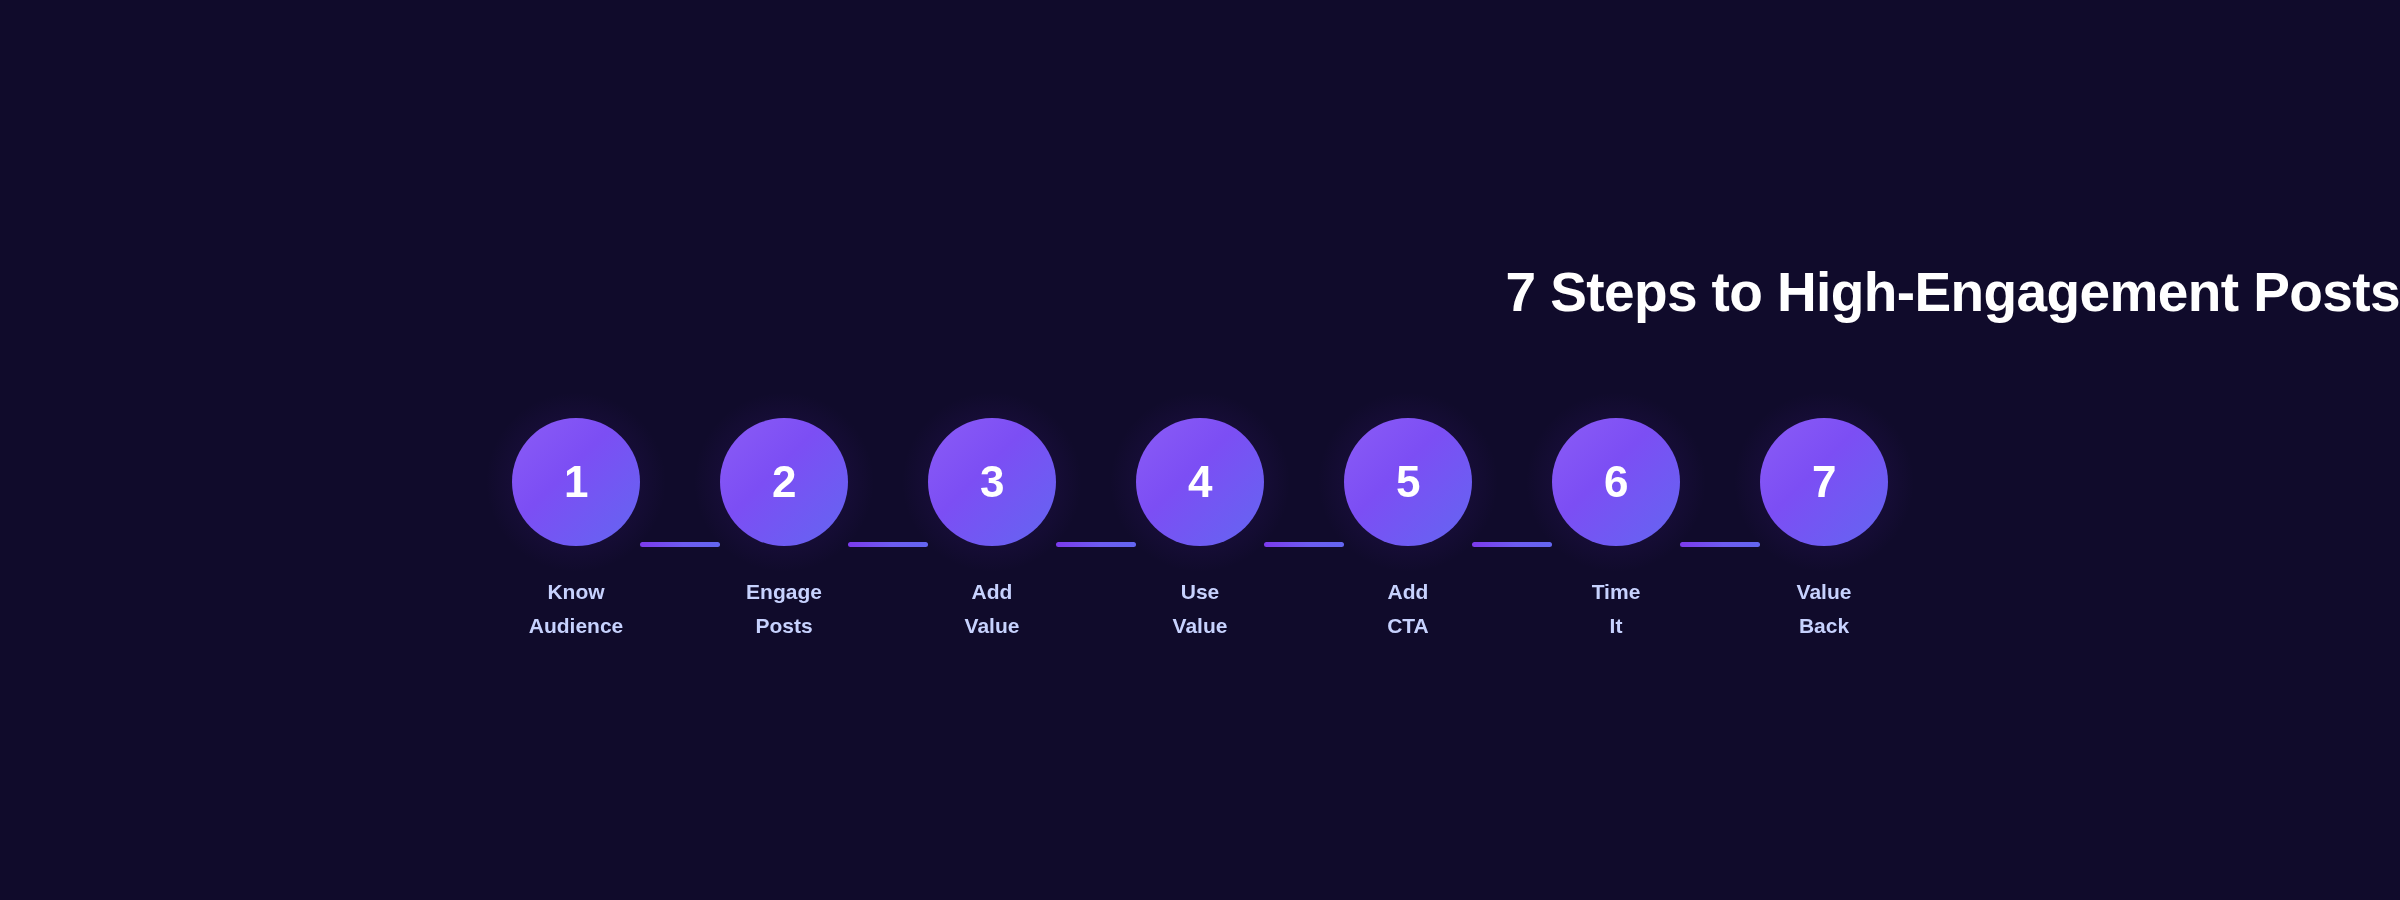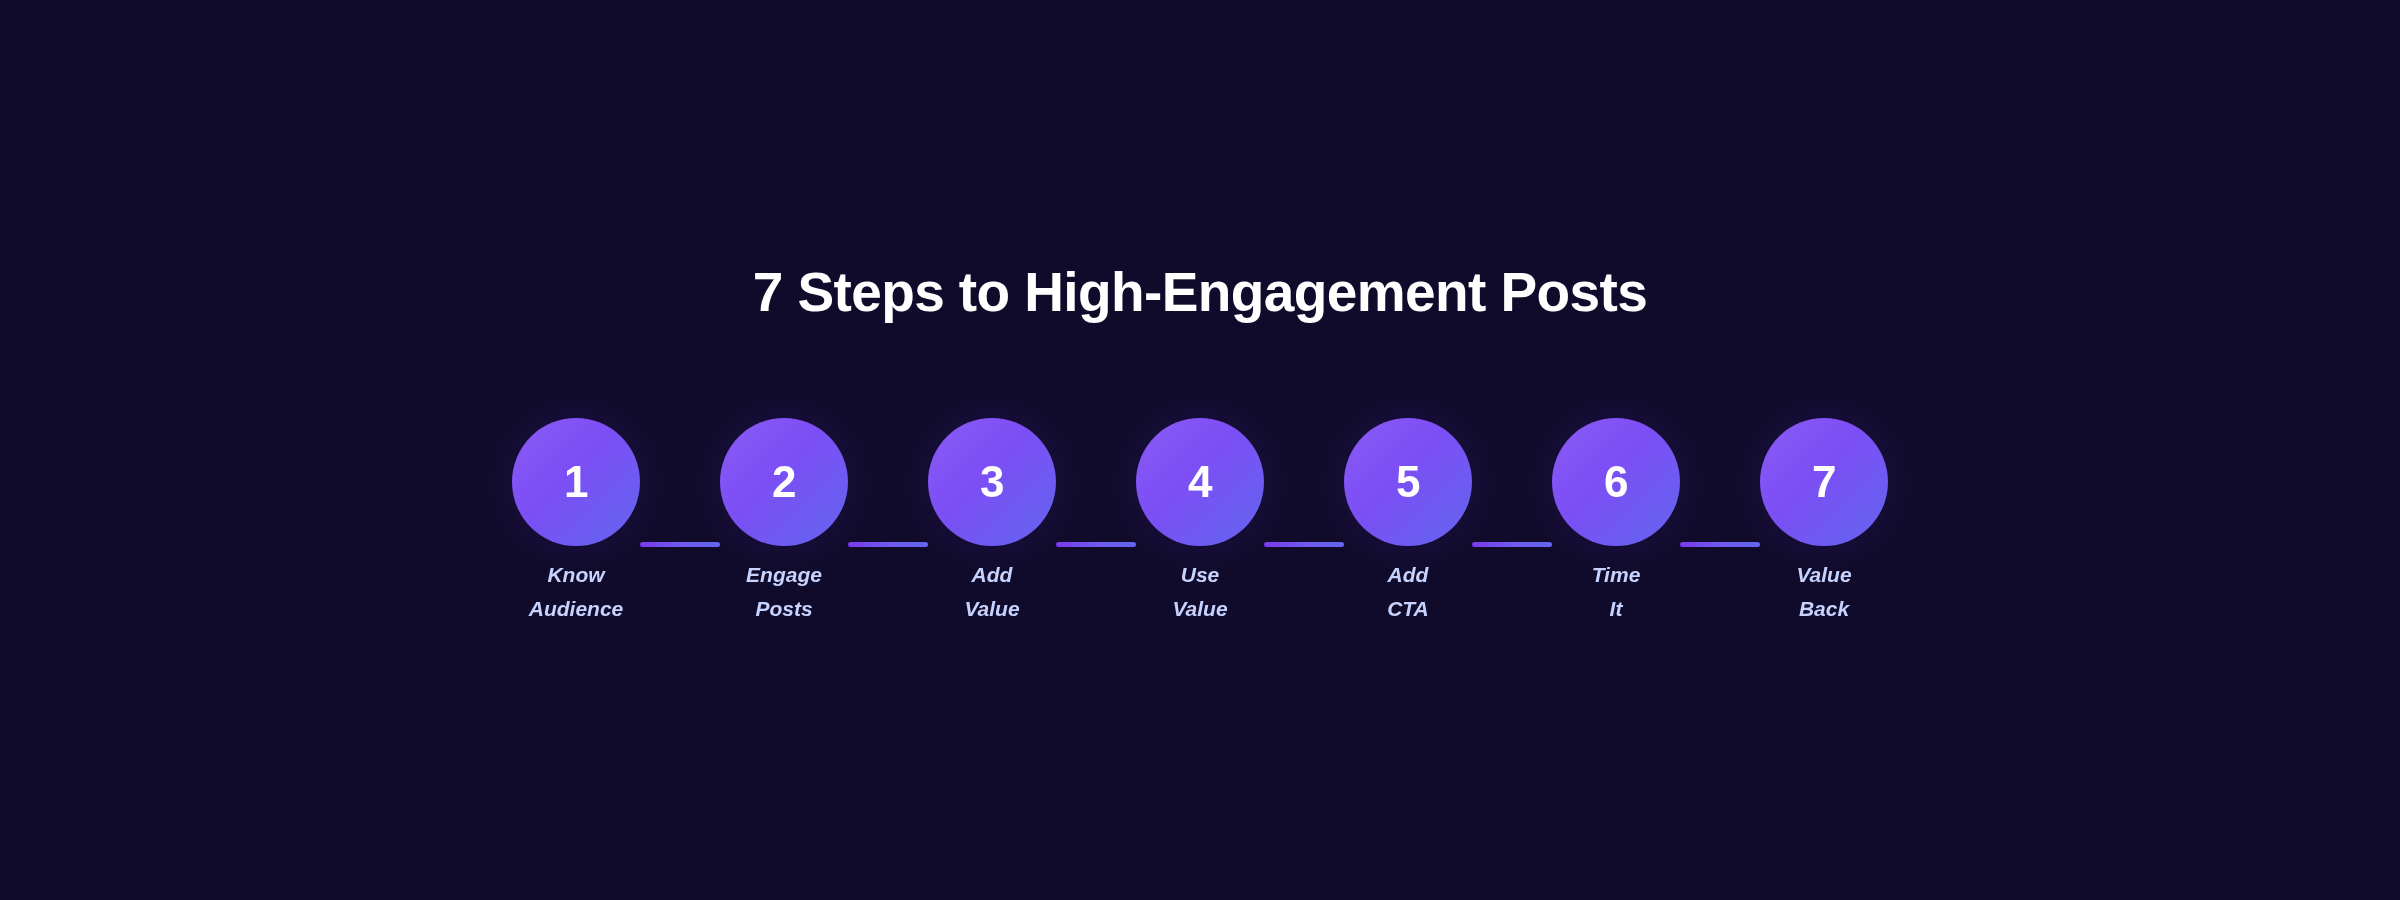--- a/index.html
+++ b/index.html
@@ -21,21 +21,21 @@
     width: 2400px;
     height: 900px;
   }
 
   
   #title {
     position: absolute;
     top: 255px;
     left: 0;
     width: 2400px;
-    text-align: center;
+    text-align: right;
     font-size: 55px;
     font-weight: bold;
     line-height: 74px;
     color: #ffffff;
     letter-spacing: -0.6px;
     white-space: nowrap;
   }
 
   
   #steps-row {
@@ -96,28 +96,27 @@
 
   .step-number {
     font-size: 44px;
     font-weight: bold;
     color: #ffffff;
     line-height: 1;
     letter-spacing: -0.5px;
   }
 
   .step-label {
-    margin-top: 12px;
+    margin-top: 29px;
     text-align: center;
     font-size: 21px;
     font-weight: bold;
     line-height: 34px;
     color: #c7d2fe;
     white-space: nowrap;
-    font-style: italic;
   }
 
   
   .connector {
     flex: 0 0 80px;
     width: 80px;
     height: 128px;
     margin-top: 14px;
     position: relative;
   }

